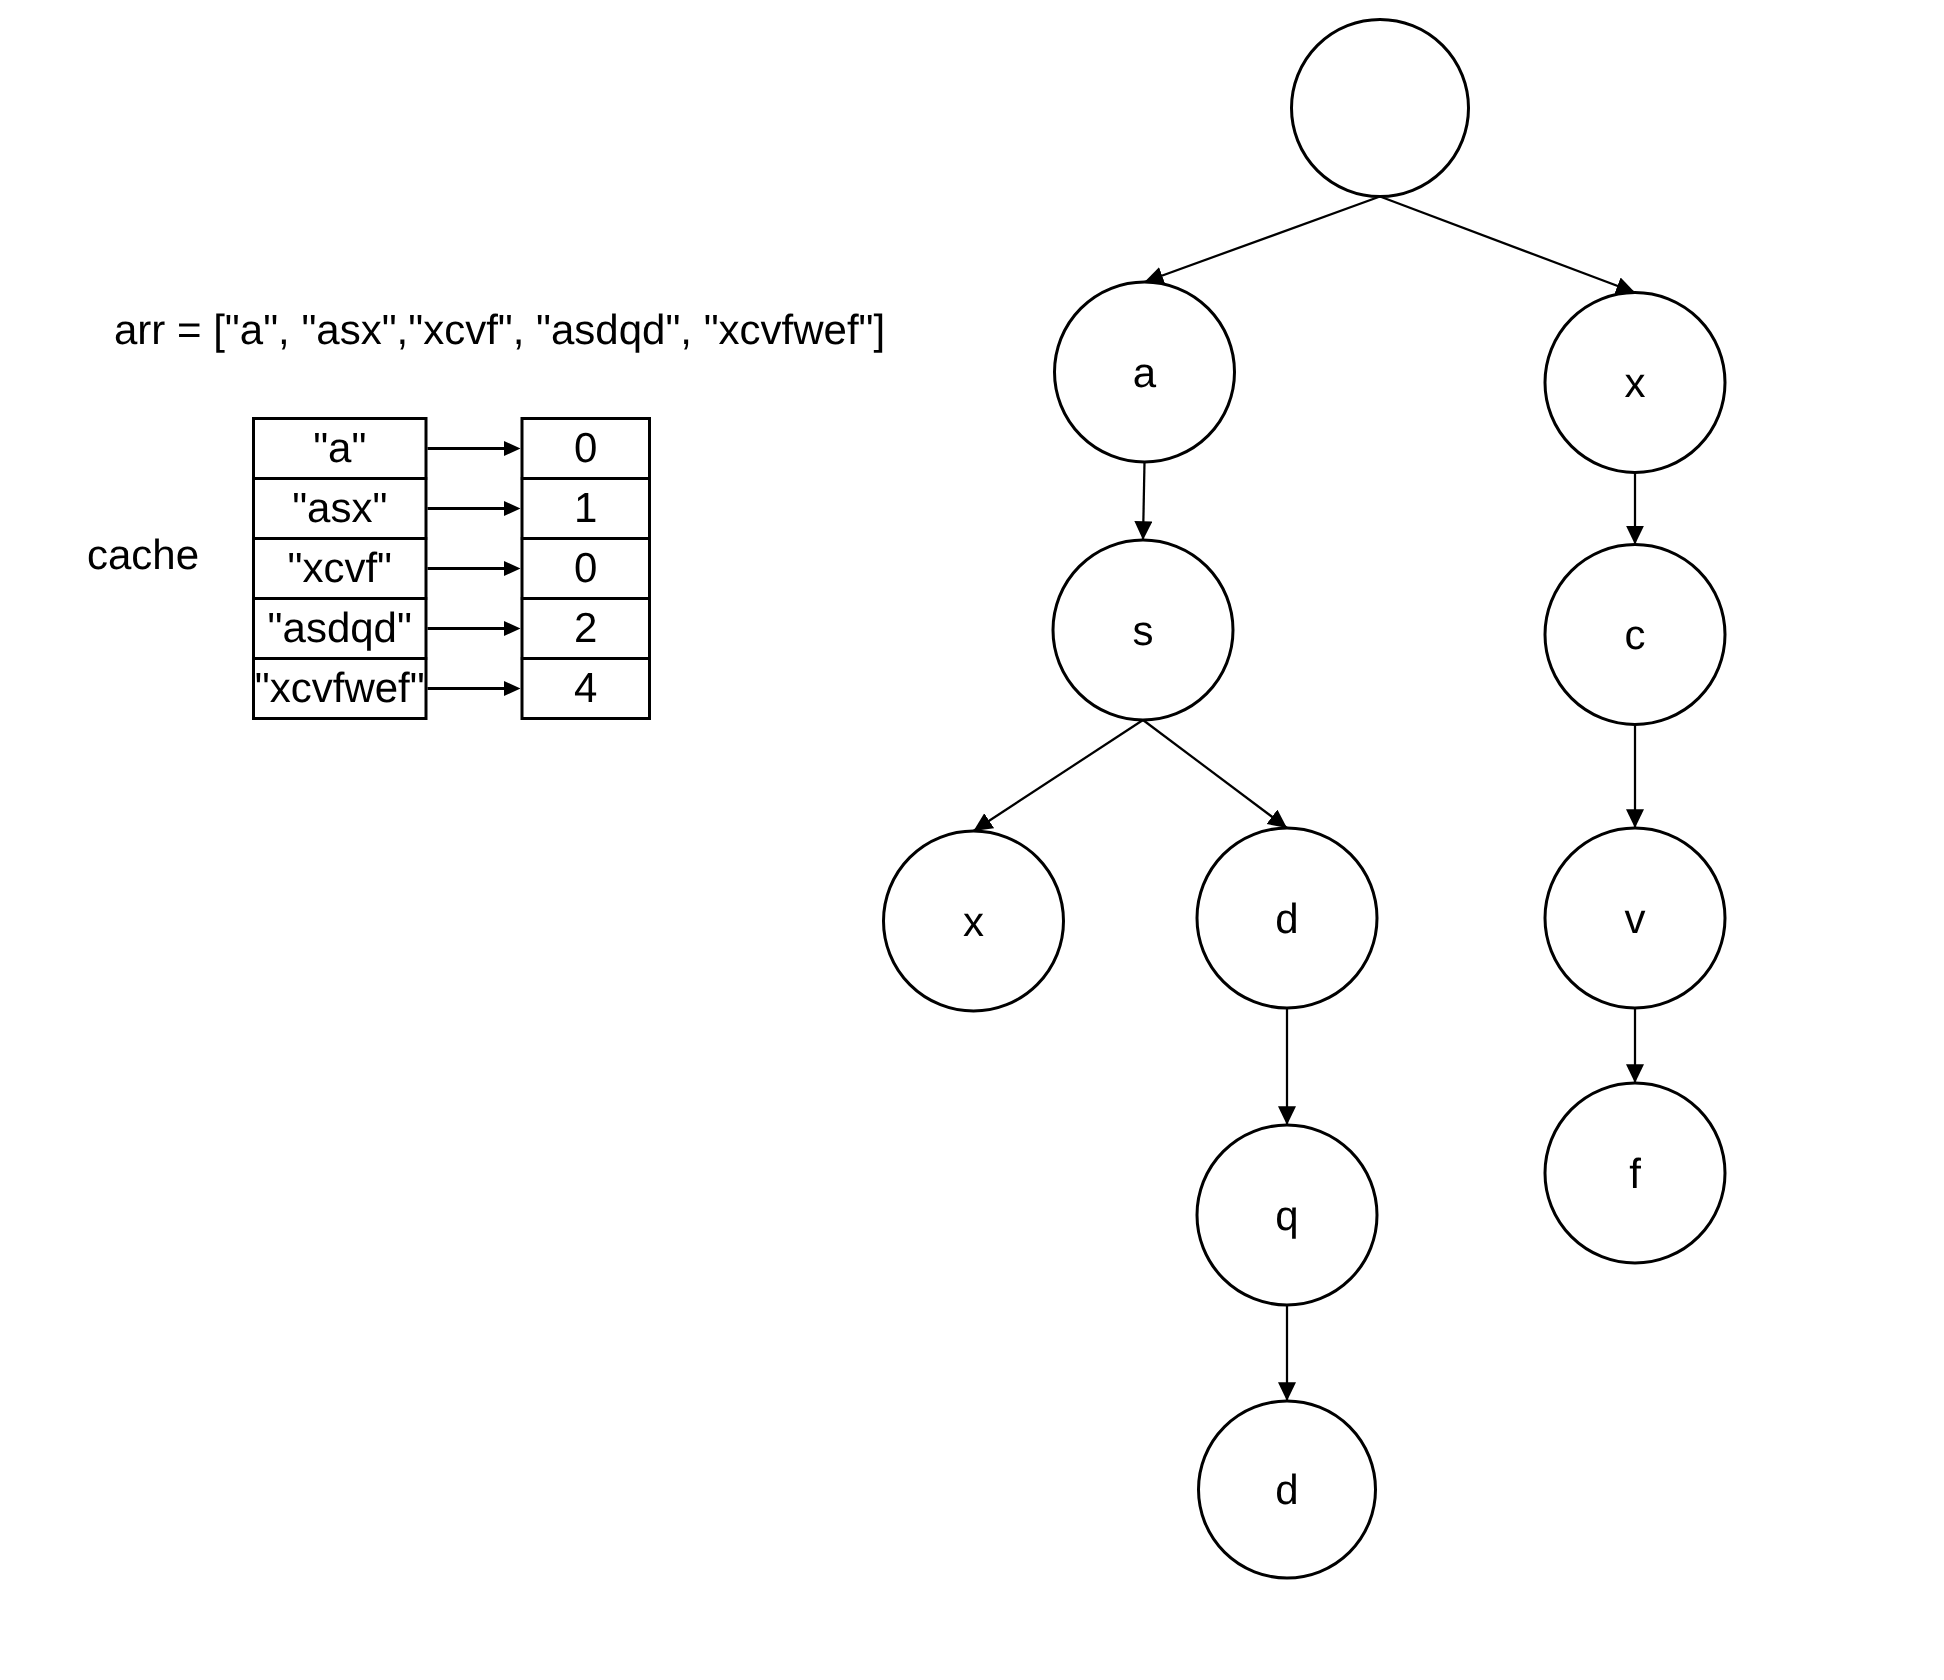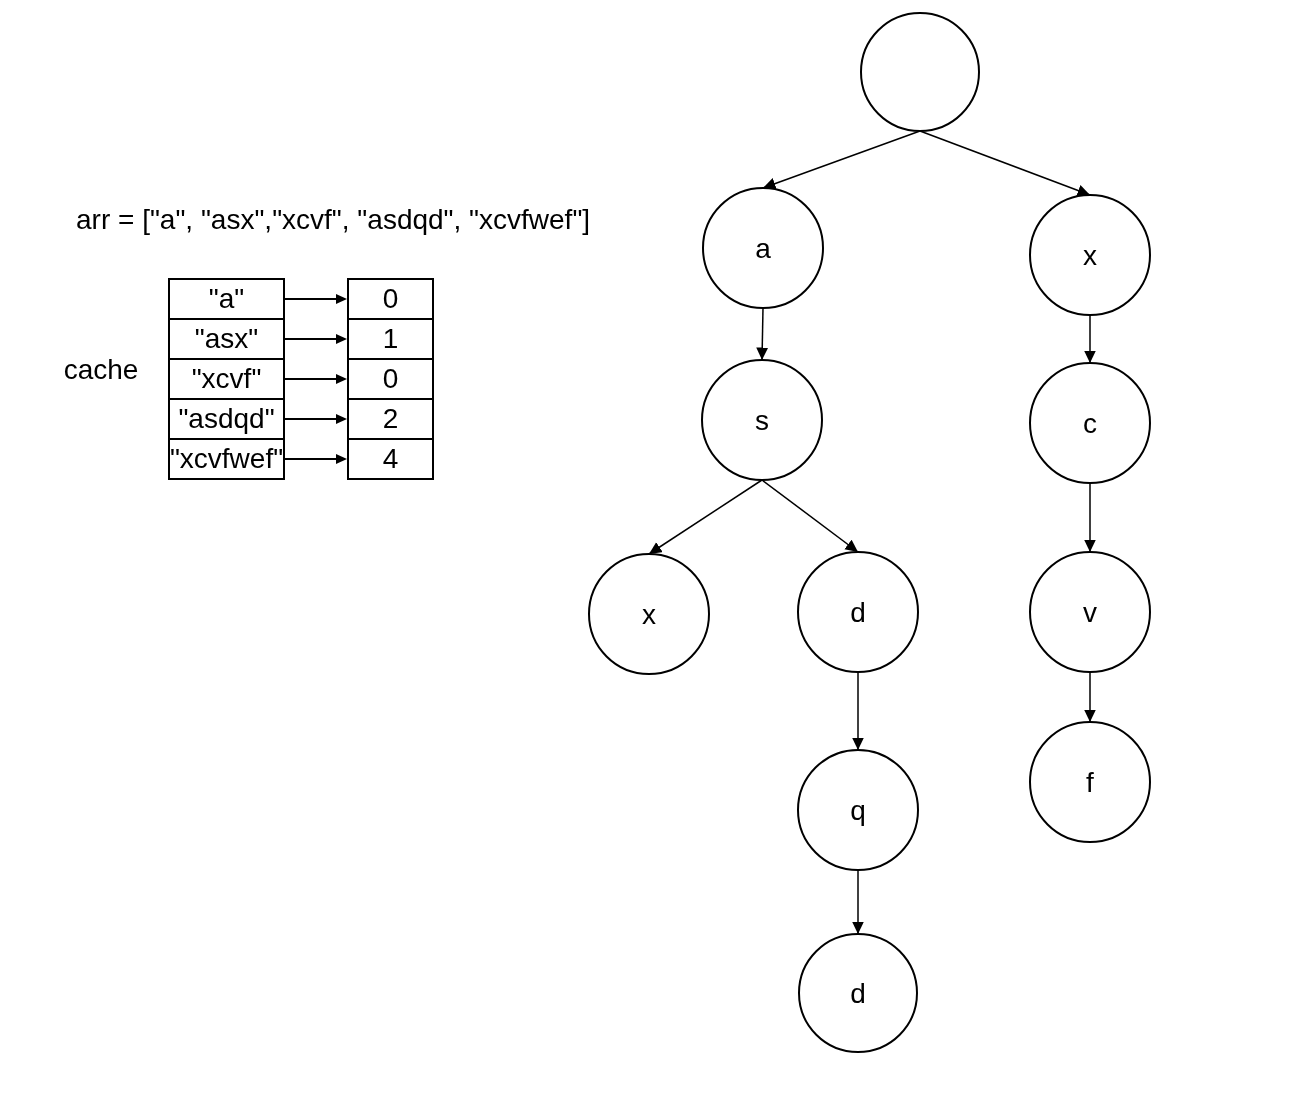--- a/index.html
+++ b/index.html
@@ -13,21 +13,21 @@
 
   
   .arr-declaration {
     position: absolute; left: 76px; top: 203px;
     font-size: 28px; line-height: 1.2; white-space: pre;
   }
 
   
   .cache-label {
     position: absolute; left: 58px; top: 353px; width: 86px;
-    font-size: 28px; line-height: 1.2; text-align: center;
+    font-size: 28px; line-height: 1.2; text-align: left;
   }
 
   
   .cache-table {
     position: absolute; left: 168px; top: 278px;
     display: flex; flex-direction: column;
   }
   .cache-row { display: flex; height: 42px; }
   .cache-row:not(:first-child) { margin-top: -2px; }
   .cell {

